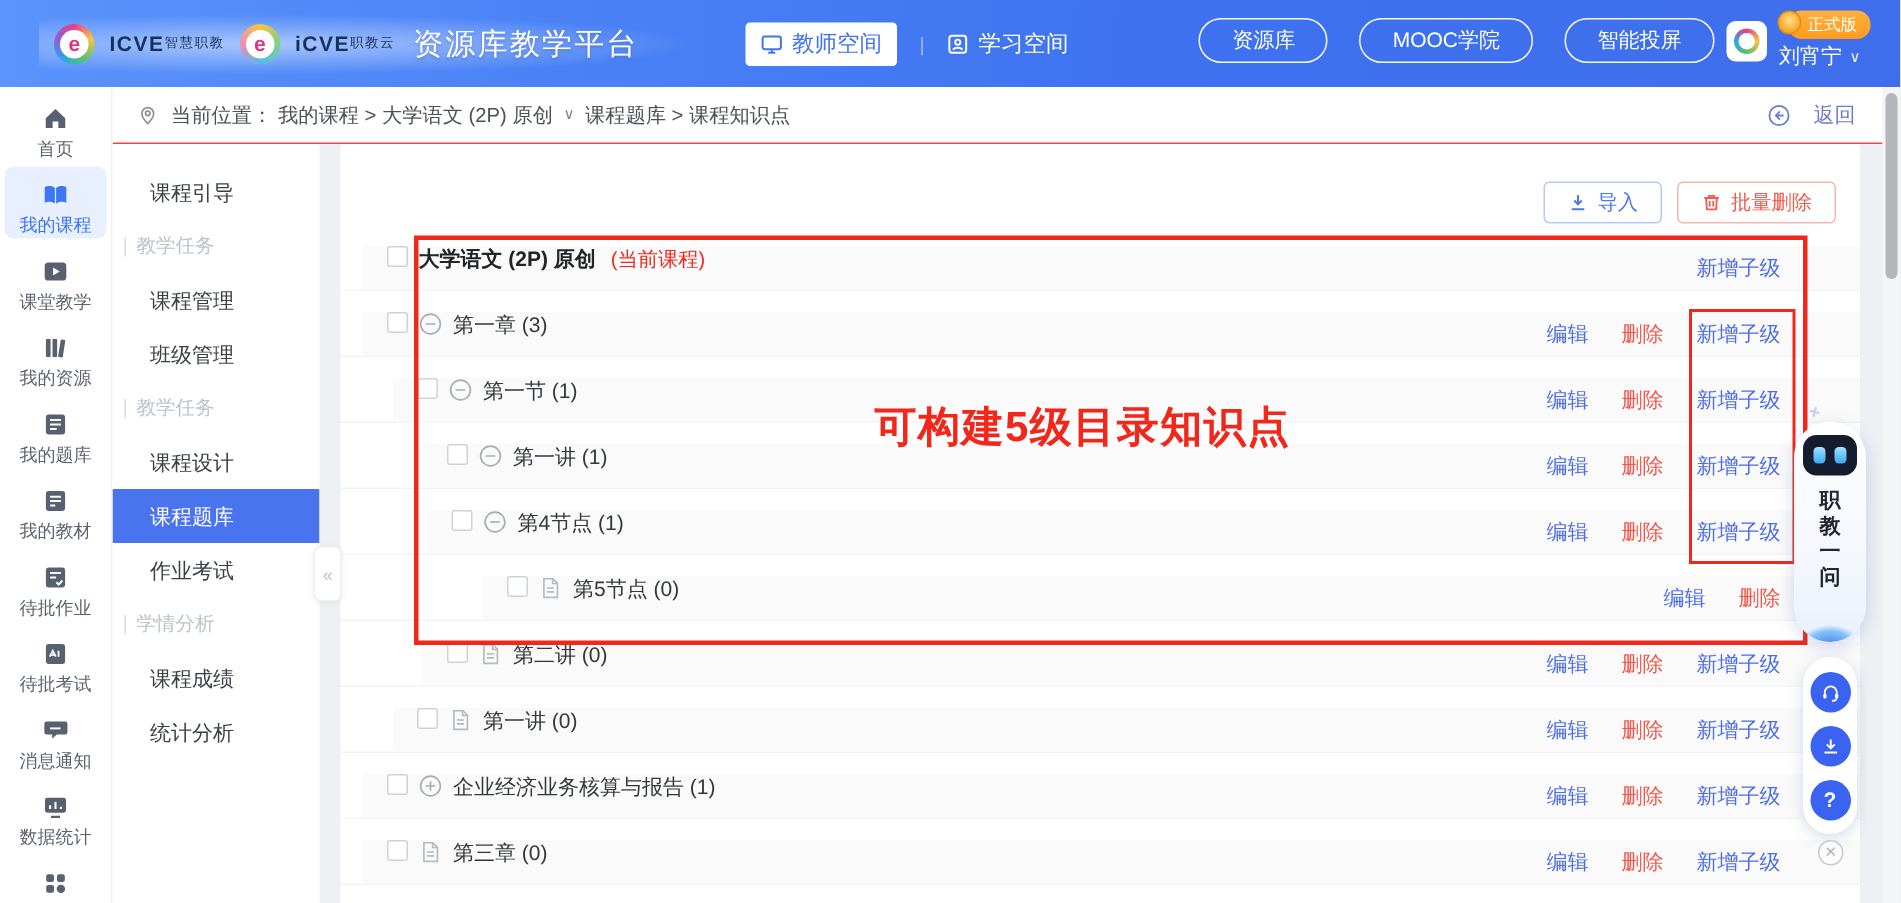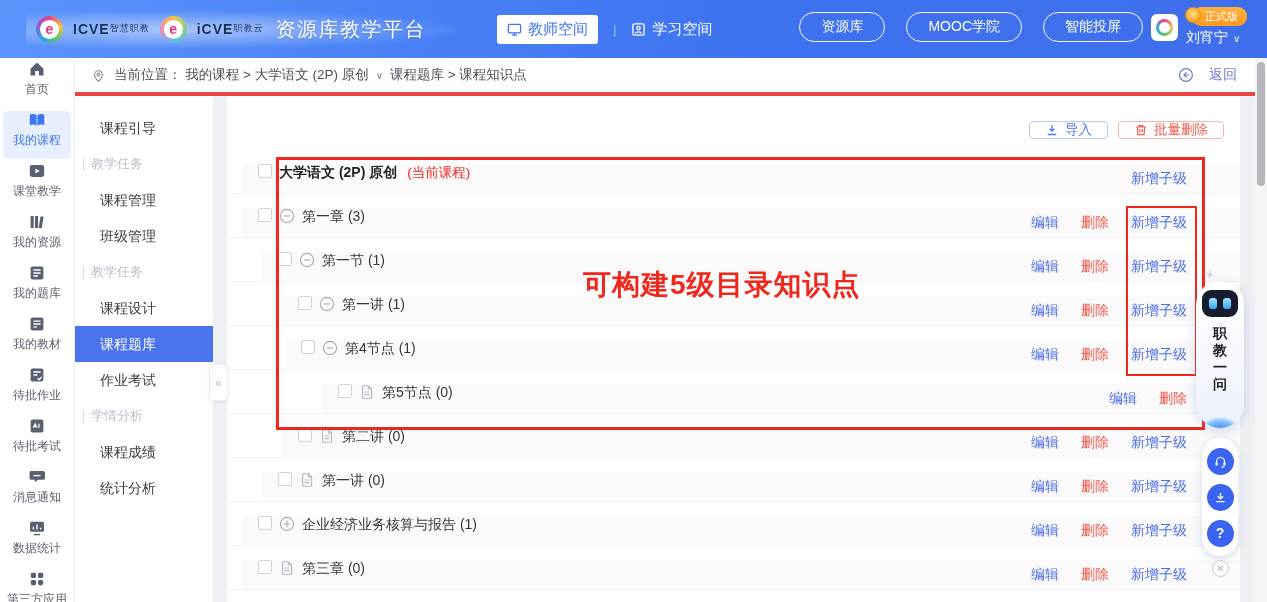--- a/index.html
+++ b/index.html
@@ -37,47 +37,47 @@
   .badge{position:relative;background:linear-gradient(180deg,#ffb13d,#ff9b1f);border-radius:9px;padding:2px 9px 2px 13px;font-size:11px;color:#fff;margin-left:6px}
   .badge::before{content:"";position:absolute;left:-7px;top:0;width:14px;height:14px;border-radius:50%;
                  background:radial-gradient(circle at 50% 40%,#ffe28a,#f5a623 70%);border:1.5px solid #e78c12}
   .uname{font-size:14px;color:#fff;display:flex;align-items:center;gap:5px;cursor:pointer}
   .uname .caret{font-size:10px;opacity:.9}
 
   
   .snav{position:absolute;left:0;top:58px;width:75px;height:544px;background:#fff;border-right:1px solid #f0f1f3;
         display:flex;flex-direction:column;align-items:center;padding-top:2px;overflow:hidden}
   .snav-item{width:68px;height:48px;margin-bottom:3px;flex:none;display:flex;flex-direction:column;align-items:center;
-             justify-content:flex-start;gap:3px;border-radius:6px;color:#5d636e;font-size:12px;cursor:pointer}
+             justify-content:flex-end;gap:3px;border-radius:6px;color:#5d636e;font-size:12px;cursor:pointer}
   .snav-item .ic{width:18px;height:18px;color:#596070;display:flex}
   .snav-item.active{background:#e8effe;color:#3c76f2}
   .snav-item.active .ic{color:#3c76f2}
 
   
   .submenu{position:absolute;left:75px;top:96px;width:138px;height:506px;background:#fff;padding-top:14px;overflow:hidden}
   .sm-link{height:36px;line-height:36px;padding-left:25px;font-size:14px;color:#3c4046;cursor:pointer}
   .sm-link.active{background:#4a73ee;color:#fff}
   .sm-section{height:36px;display:flex;align-items:center;gap:7px;padding-left:8px;font-size:13px;color:#bcc1ca}
   .sm-section::before{content:"";width:1px;height:13px;background:#d9dce2}
   .collapse{position:absolute;left:209px;top:364px;width:19px;height:37px;background:#fff;border:1px solid #eceef2;
             border-radius:5px;box-shadow:0 1px 4px rgba(0,0,0,.07);display:flex;align-items:center;justify-content:center;
             color:#b9bcc2;font-size:12px;cursor:pointer;z-index:3}
 
   
-  .crumb{position:absolute;left:75px;top:58px;width:1180px;height:38px;background:#fff;border-bottom:4px solid #ef4444;
+  .crumb{position:absolute;left:75px;top:58px;width:1180px;height:38px;background:#fff;border-bottom:1px solid #ef4444;
          display:flex;align-items:center;padding:0 16px;font-size:13.5px;color:#4c5058}
   .crumb .pin{width:15px;height:15px;margin-right:8px;color:#8a8f99;flex:none}
   .crumb .caret{font-size:10px;color:#7d828c;margin:0 7px;cursor:pointer}
   .back{margin-left:auto;color:#6d7ad2;display:flex;align-items:center;gap:15px;font-size:14px;cursor:pointer;padding-right:2px}
   .back svg{width:16px;height:16px}
 
   
   .card{position:absolute;left:227px;top:96px;width:1013px;height:506px;background:#fff}
   .toolbar{position:absolute;top:25px;right:16px;display:flex;gap:10px}
-  .tb{height:18px;border-radius:4px;font-size:13.5px;display:flex;align-items:center;gap:6px;padding:0 15px;background:#fff;cursor:pointer}
+  .tb{height:28px;border-radius:4px;font-size:13.5px;display:flex;align-items:center;gap:6px;padding:0 15px;background:#fff;cursor:pointer}
   .tb svg{width:14px;height:14px}
   .tb.blue{border:1px solid #b5c9f8;color:#4c77f0}
   .tb.red{border:1px solid #f6b6ae;color:#f25a4c}
 
   .tree{position:absolute;left:0;top:68px;right:0}
   .slot{position:relative;height:30px;margin-bottom:14px;border-bottom:1px solid #f2f3f5}
   .rowbg{position:absolute;top:0;bottom:0;right:0;background:#fafafa;display:flex;align-items:flex-start;gap:7px}
   .cb{width:14px;height:14px;border:1px solid #ced2d9;border-radius:2px;background:#fff;margin-left:16px;flex:none;cursor:pointer}
   .texp{width:16px;height:16px;flex:none;display:flex;cursor:pointer}
   .rlabel{font-size:14px;color:#33363c;white-space:nowrap}

